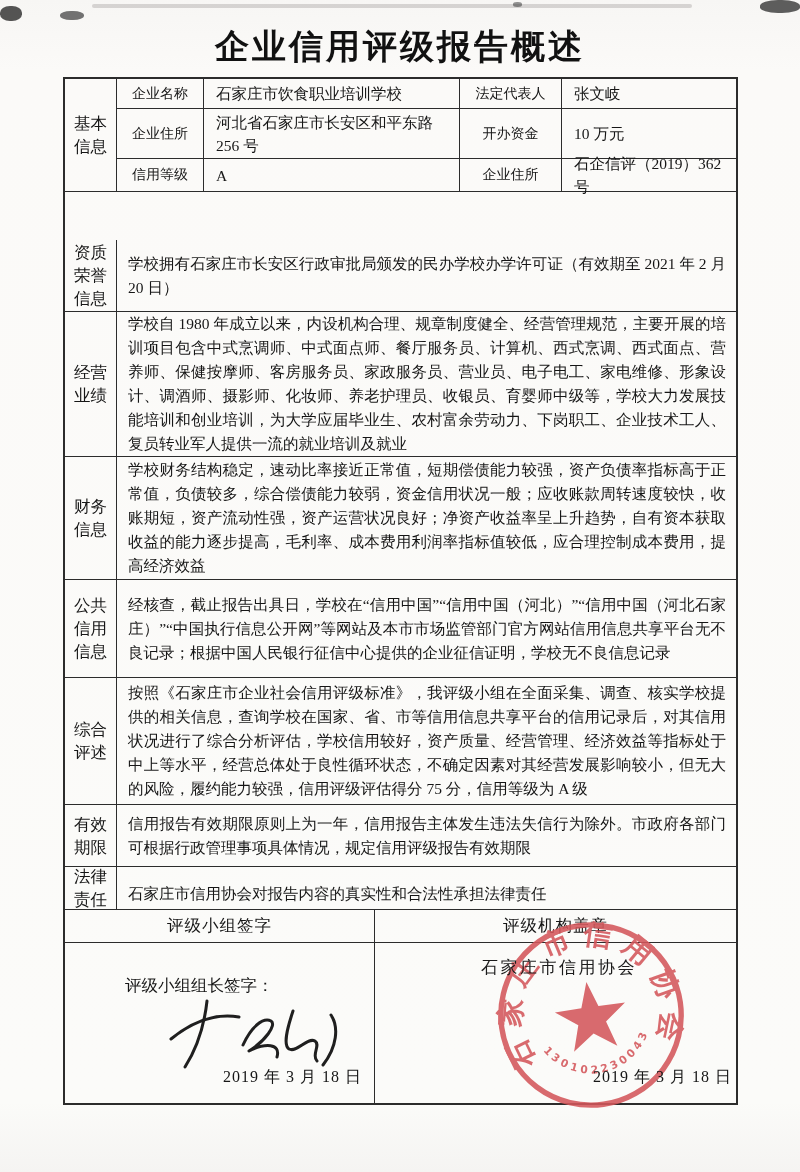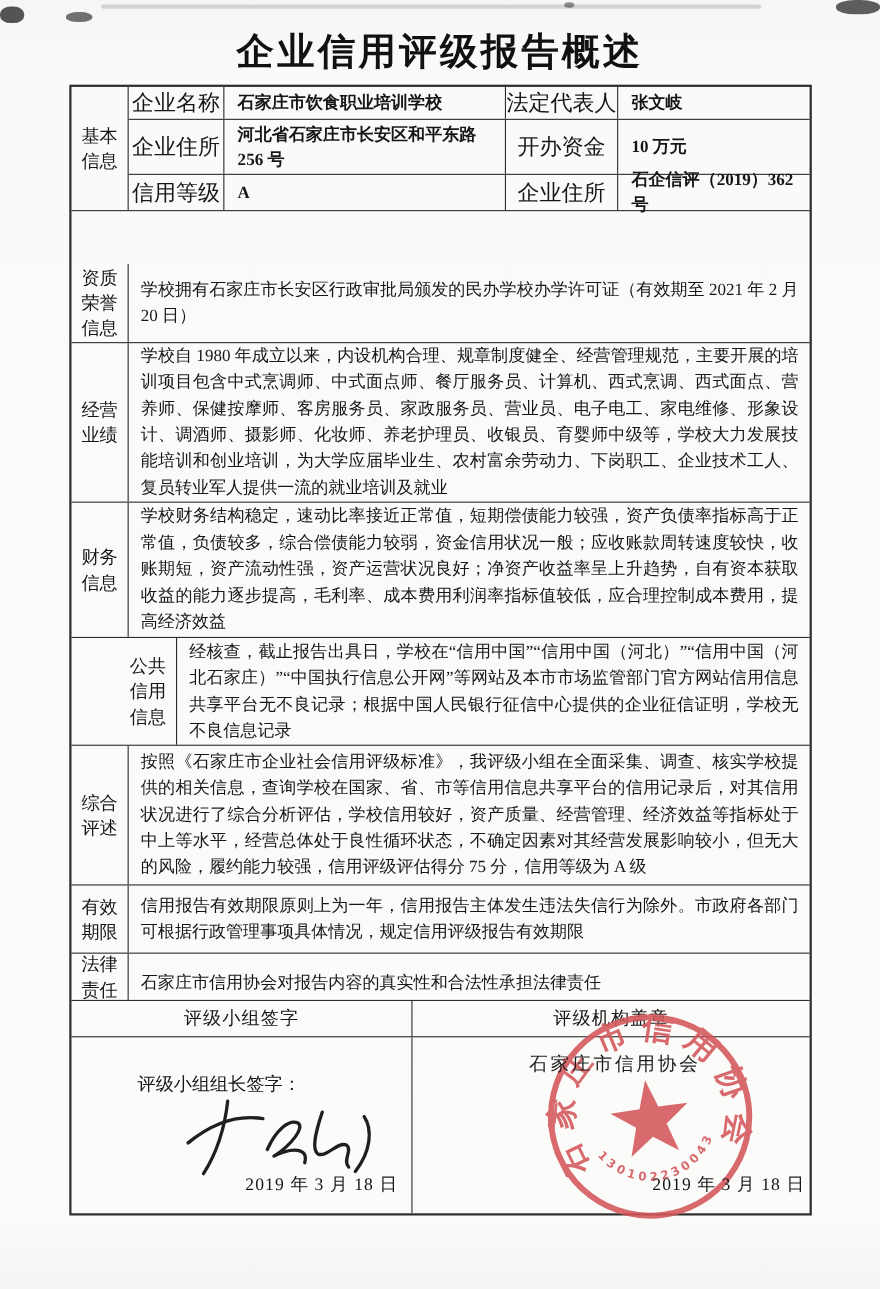--- a/index.html
+++ b/index.html
@@ -49,23 +49,23 @@
   .content-cell .txt{text-align:justify;width:100%;}
   .basic-grid{flex:1 1 auto;display:flex;flex-direction:column;}
   .b-row{display:flex;border-bottom:1.5px solid #2c2c2c;box-sizing:border-box;}
   .b-row:last-child{border-bottom:none;}
   .b-label{width:87px;flex:0 0 87px;}
   .b-label2{width:102px;flex:0 0 102px;}
   .b-value{width:256px;flex:0 0 256px;}
   .b-value2{flex:1 1 auto;}
   .val-cell{
     display:flex;align-items:center;
-    padding:3px 8px 3px 12px;font-size:15.5px;line-height:23px;font-weight:bold;
-  }
-  .lab-cell{display:flex;align-items:center;justify-content:center;font-size:20px;}
+    padding:3px 8px 3px 12px;font-size:15.5px;line-height:23px;
+  }
+  .lab-cell{display:flex;align-items:center;justify-content:center;font-size:14px;}
 
   .footer-head{height:33px;}
   .footer-head .cell{display:flex;align-items:center;justify-content:center;font-size:16.5px;letter-spacing:1px;}
   .fh-left{width:310px;flex:0 0 310px;}
   .footer-body{height:165px;flex:1 1 auto;}
   .fb-left{width:310px;flex:0 0 310px;position:relative;}
   .fb-right{flex:1 1 auto;position:relative;}
 
   .leader-label{position:absolute;left:60px;top:32px;font-size:16.5px;}
   .signature{position:absolute;left:100px;top:50px;}
@@ -140,21 +140,21 @@
 
     <div class="t-row" style="height:123px;">
       <div class="cell row-head head-cell">
         <span>财务信息</span>
       </div>
       <div class="cell content-cell">
         <div class="txt">学校财务结构稳定，速动比率接近正常值，短期偿债能力较强，资产负债率指标高于正常值，负债较多，综合偿债能力较弱，资金信用状况一般；应收账款周转速度较快，收账期短，资产流动性强，资产运营状况良好；净资产收益率呈上升趋势，自有资本获取收益的能力逐步提高，毛利率、成本费用利润率指标值较低，应合理控制成本费用，提高经济效益</div>
       </div>
     </div>
 
-    <div class="t-row" style="height:98px;padding-left:44px;">
+    <div class="t-row" style="height:98px;">
       <div class="cell row-head head-cell">
         <span>公共信用信息</span>
       </div>
       <div class="cell content-cell">
         <div class="txt">经核查，截止报告出具日，学校在“信用中国”“信用中国（河北）”“信用中国（河北石家庄）”“中国执行信息公开网”等网站及本市市场监管部门官方网站信用信息共享平台无不良记录；根据中国人民银行征信中心提供的企业征信证明，学校无不良信息记录</div>
       </div>
     </div>
 
 
     <div class="t-row" style="height:127px;">

